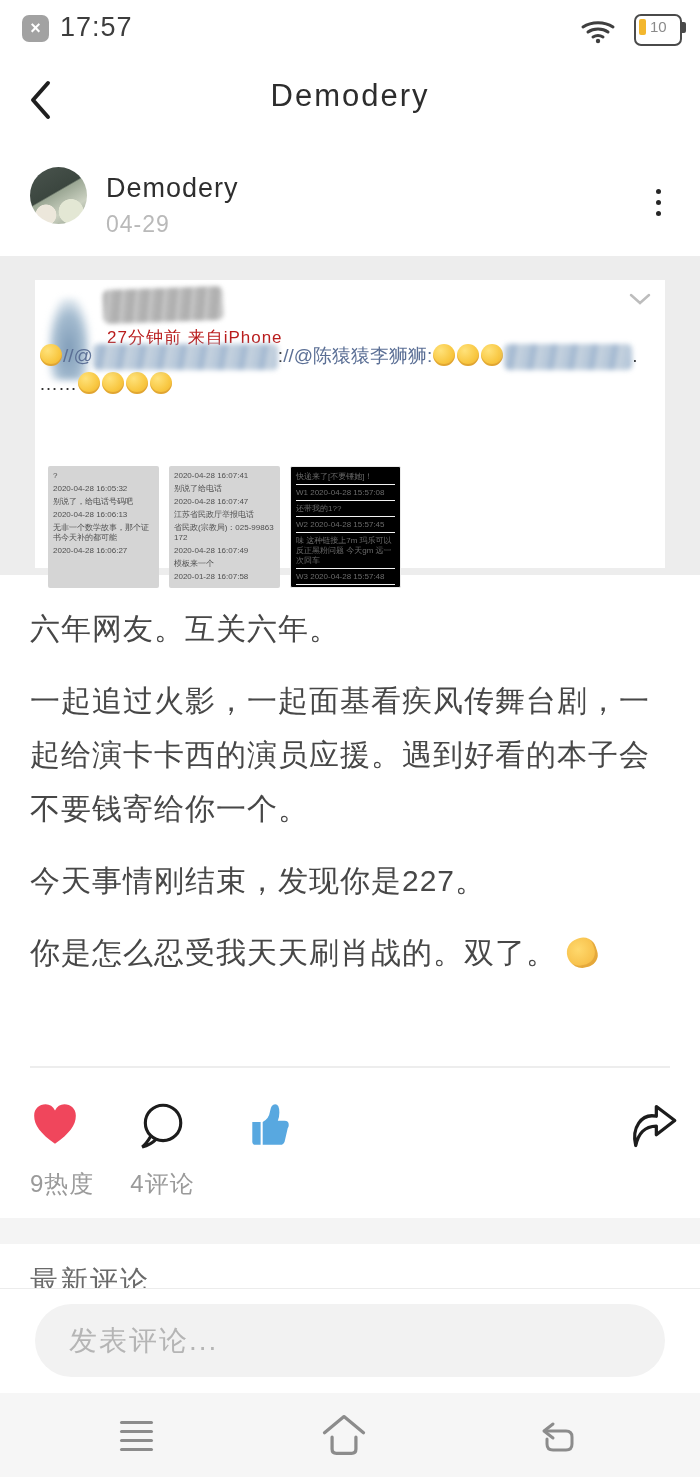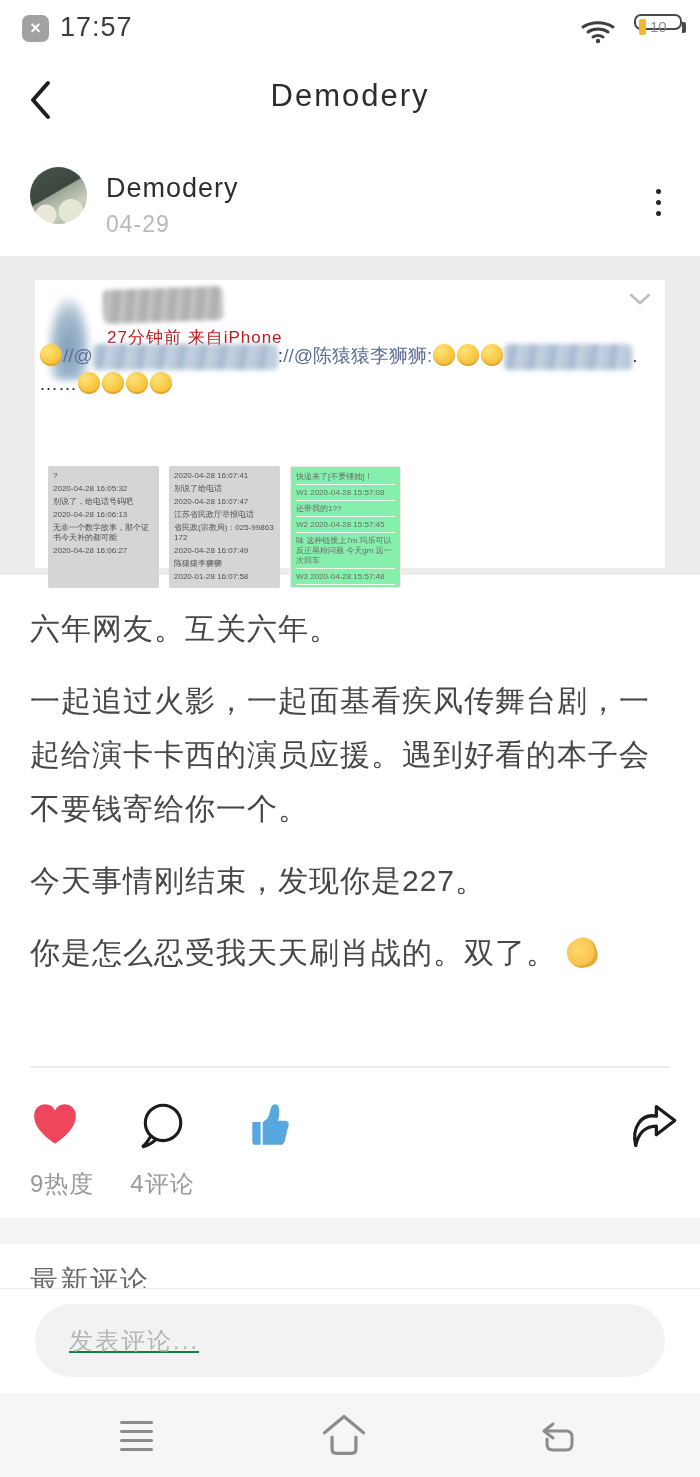--- a/index.html
+++ b/index.html
@@ -4,21 +4,21 @@
 <style>
   html,body{margin:0;padding:0;background:#fff;}
   *{box-sizing:border-box;font-family:"Liberation Sans","DejaVu Sans",sans-serif;}
   .screen{position:relative;width:700px;height:1477px;background:#fff;overflow:hidden;margin:0 auto;}
 
   
   .status-bar{position:absolute;top:0;left:0;right:0;height:56px;}
   .notif-badge{position:absolute;left:22px;top:15px;width:27px;height:27px;background:#a2a2a2;border-radius:7px;color:#fff;font-size:18px;font-weight:bold;text-align:center;line-height:26px;}
   .status-time{position:absolute;left:60px;top:12px;font-size:27px;color:#3d3d3d;letter-spacing:1px;}
   .wifi-wrap{position:absolute;right:84px;top:16px;}
-  .battery{position:absolute;right:18px;top:14px;width:48px;height:16px;border:2px solid #4a4a4a;border-radius:7px;background:#fff;}
+  .battery{position:absolute;right:18px;top:14px;width:48px;height:32px;border:2px solid #4a4a4a;border-radius:7px;background:#fff;}
   .battery:after{content:"";position:absolute;right:-6px;top:6px;width:4px;height:11px;background:#4a4a4a;border-radius:0 2px 2px 0;}
   .battery-fill{position:absolute;left:3px;top:3px;width:7px;height:16px;background:#f3b72e;border-radius:2px;}
   .battery-text{position:absolute;left:14px;top:2px;font-size:15px;color:#8a8a8a;}
 
   
   .app-header{position:absolute;top:66px;left:0;right:0;height:66px;}
   .back-btn{position:absolute;left:26px;top:12px;width:40px;height:44px;cursor:pointer;}
   .page-title{position:absolute;left:0;right:0;top:12px;text-align:center;font-size:31px;color:#2d2d2d;letter-spacing:2px;}
 
   
@@ -46,21 +46,21 @@
   .wbtxt{color:#333;}
   .wblink{color:#5b6f95;}
   .emoji{display:inline-block;width:22px;height:22px;border-radius:50%;margin:0 1px;vertical-align:-4px;
     background:radial-gradient(circle at 35% 30%,#ffe27a,#f8c63f 60%,#e9a838);box-shadow:inset 0 -2px 0 rgba(190,120,30,.35);}
   .scribble{display:inline-block;vertical-align:middle;border-radius:5px;filter:blur(2.5px);}
   .scribble-blue{background:repeating-linear-gradient(100deg,#9db4cc 0 7px,#7e9cbe 7px 13px,#aabdd0 13px 20px);opacity:.7;}
   .wb-comment{position:absolute;left:4px;right:8px;top:150px;font-size:19px;color:#333;}
   .thumb-row{position:absolute;left:13px;top:186px;display:flex;gap:10px;}
   .thumb{width:111px;height:122px;border-radius:2px;overflow:hidden;padding:2px 0;}
   .thumb.gray{background:#d5d5d5;}
-  .thumb.white{background:#86efac;border:1px solid #ececec;}
+  .thumb.white{background:#000000;border:1px solid #ececec;}
   .thumb-line{font-size:8px;line-height:10px;margin:3px 5px;color:#4f4f4f;filter:blur(.5px);word-break:break-all;}
   .thumb.white .thumb-line{color:#6b6b6b;border-bottom:1px solid #f3f3f3;padding-bottom:2px;}
 
   
   .post-body{position:absolute;top:602px;left:30px;right:30px;}
   .post-body p{margin:0 0 18px 0;font-size:30px;line-height:54px;color:#474747;letter-spacing:1px;}
   .wave-emoji{display:inline-block;width:30px;height:30px;margin-left:10px;vertical-align:-5px;border-radius:52% 48% 44% 56%;
     background:radial-gradient(circle at 42% 35%,#ffd96d,#f3b338);transform:rotate(-18deg);box-shadow:inset -2px -3px 0 rgba(190,120,30,.3);}
 
   
@@ -71,21 +71,21 @@
   .thumb-btn{left:245px;}
   .share-btn{left:auto;right:24px;}
   .counts{position:absolute;top:1168px;left:30px;font-size:24px;color:#9a9a9a;letter-spacing:1px;}
   .counts span{margin-right:36px;}
 
   
   .section-gap{position:absolute;top:1218px;left:0;right:0;height:26px;background:#f4f4f4;}
   .comments-heading{position:absolute;top:1262px;left:30px;font-size:28px;color:#6a6a6a;letter-spacing:2px;}
   .comment-panel{position:absolute;top:1288px;left:0;right:0;height:105px;background:#fff;border-top:1px solid #ececec;}
   .comment-input{position:absolute;left:35px;right:35px;top:15px;height:73px;border:none;outline:none;border-radius:37px;background:#f2f2f2;
-    padding:0 34px;font-size:24px;color:#15803d;letter-spacing:2px;text-decoration:underline;}
+    padding:0 34px;font-size:28px;color:#15803d;letter-spacing:2px;}
   .comment-input::placeholder{color:#b5b5b5;}
 
   
   .nav-bar{position:absolute;top:1393px;left:0;right:0;height:84px;background:#f6f6f6;}
   .nav-btn{position:absolute;top:0;height:84px;cursor:pointer;}
   .nav-menu{left:104px;width:64px;padding-top:28px;}
   .nav-menu .bar{width:33px;height:3px;background:#8c8c8c;border-radius:2px;margin:0 auto 6px auto;}
   .nav-home{left:318px;width:64px;padding-top:18px;}
   .nav-back{left:534px;width:64px;padding-top:24px;}
 </style>
@@ -151,21 +151,21 @@
             <div class="thumb-line">无非一个数学故事，那个证书今天补的都可能</div>
             <div class="thumb-line">2020-04-28 16:06:27</div>
           </div>
           <div class="thumb gray">
             <div class="thumb-line">2020-04-28 16:07:41</div>
             <div class="thumb-line">别说了给电话</div>
             <div class="thumb-line">2020-04-28 16:07:47</div>
             <div class="thumb-line">江苏省民政厅举报电话</div>
             <div class="thumb-line">省民政(宗教局)：025-99863172</div>
             <div class="thumb-line">2020-04-28 16:07:49</div>
-            <div class="thumb-line">陈猿猿李狮狮</div>
+            <div class="thumb-line">模板来一个</div>
             <div class="thumb-line">2020-01-28 16:07:58</div>
           </div>
           <div class="thumb white">
             <div class="thumb-line">快递来了[不要锤她]！</div>
             <div class="thumb-line">W1 2020-04-28 15:57:08</div>
             <div class="thumb-line">还带我的1??</div>
             <div class="thumb-line">W2 2020-04-28 15:57:45</div>
             <div class="thumb-line">味 这种链接上7m 玛乐可以反正黑粉问题 今天gm 远一次回车</div>
             <div class="thumb-line">W3 2020-04-28 15:57:48</div>
           </div>

